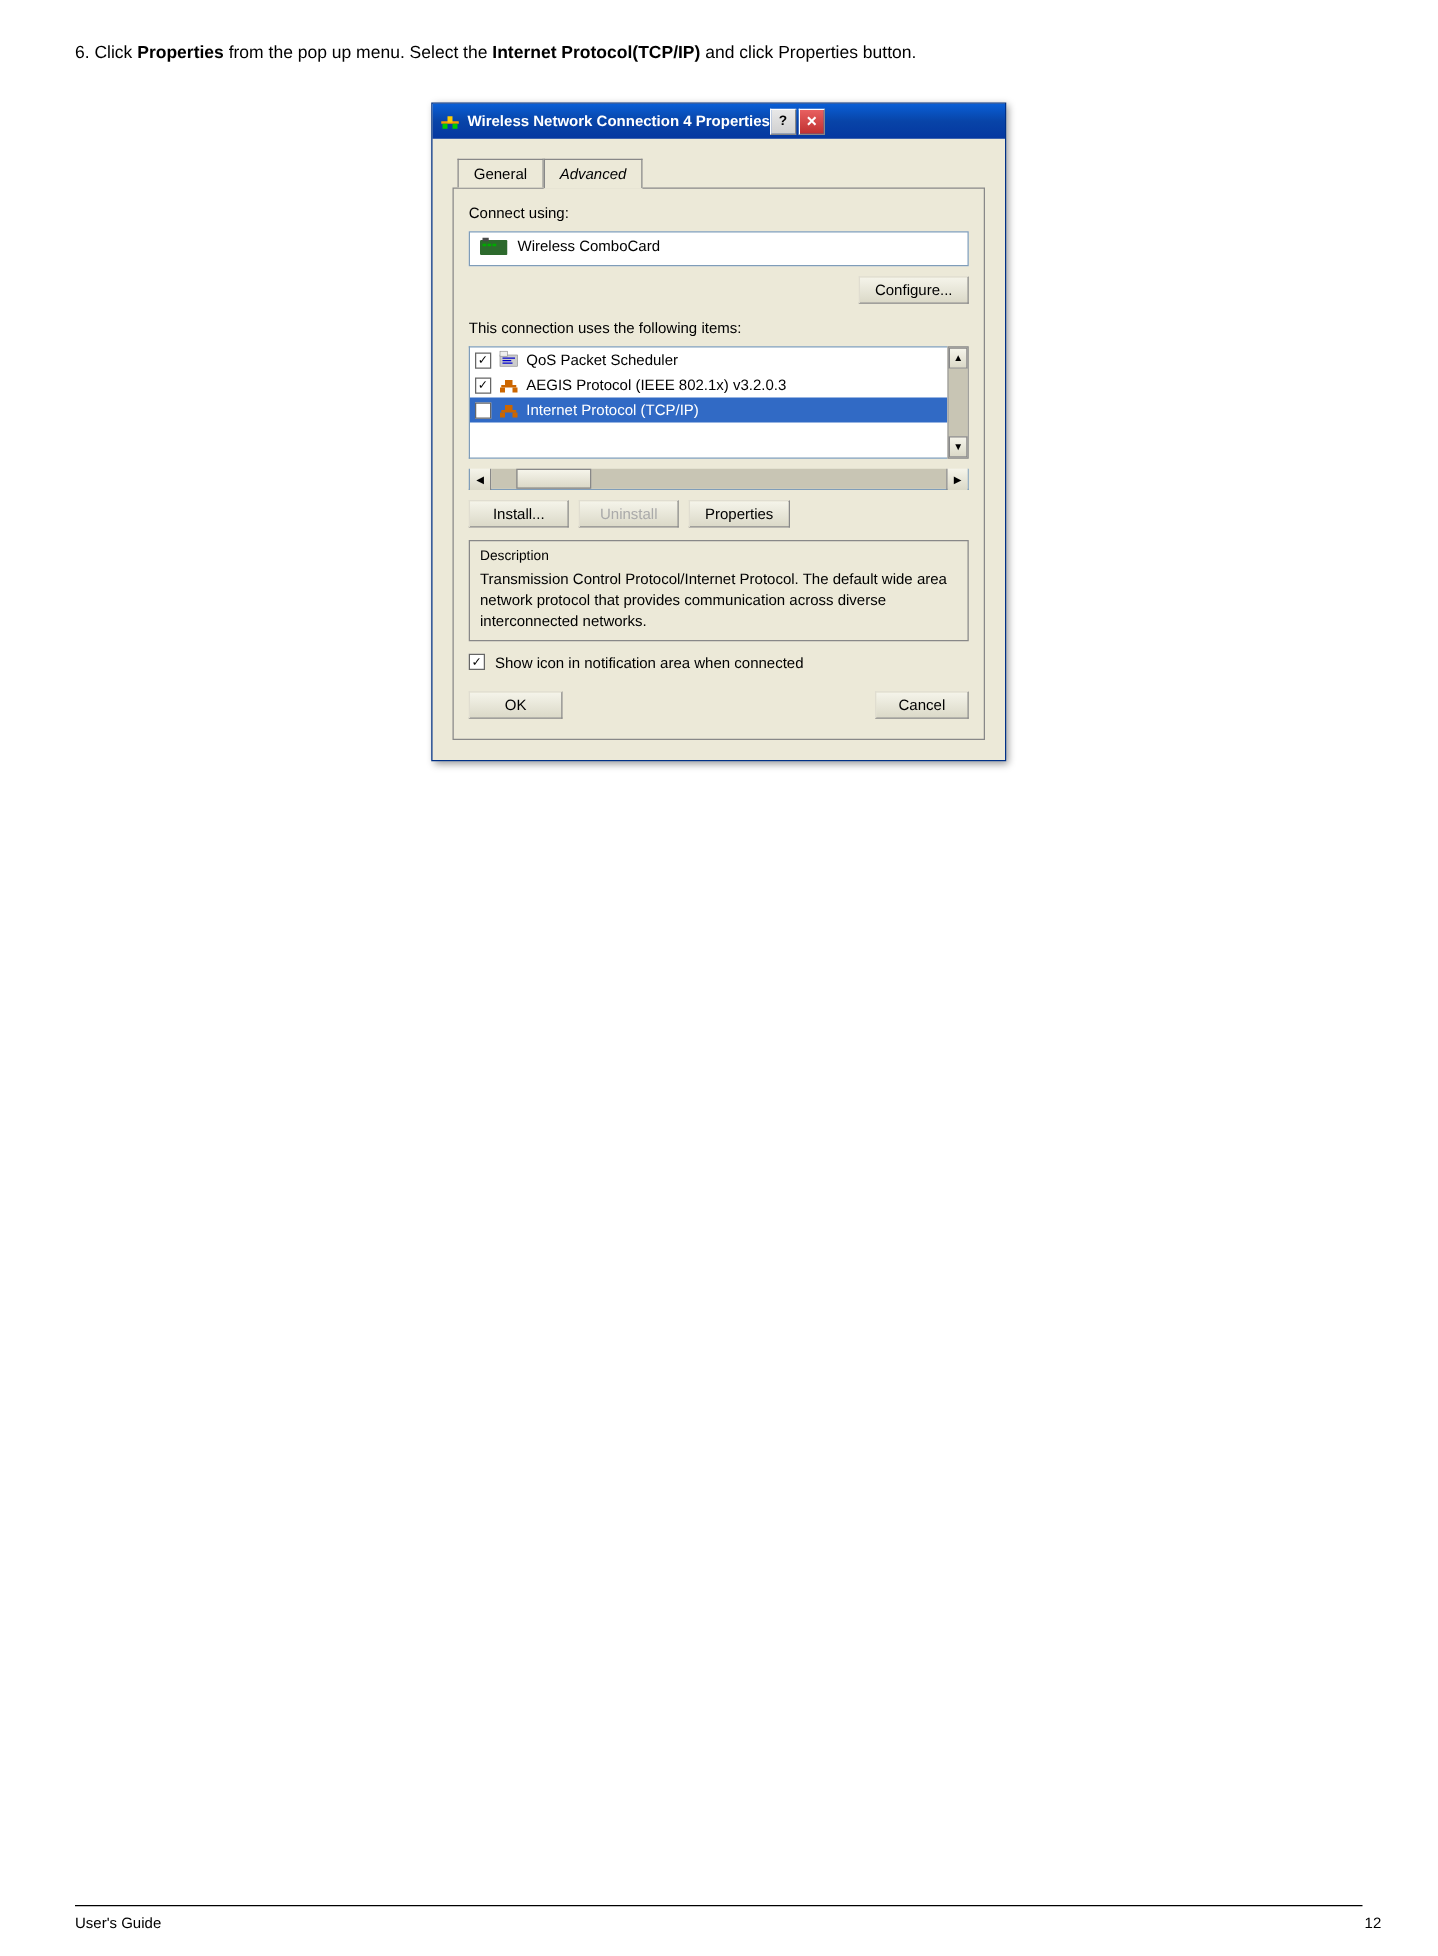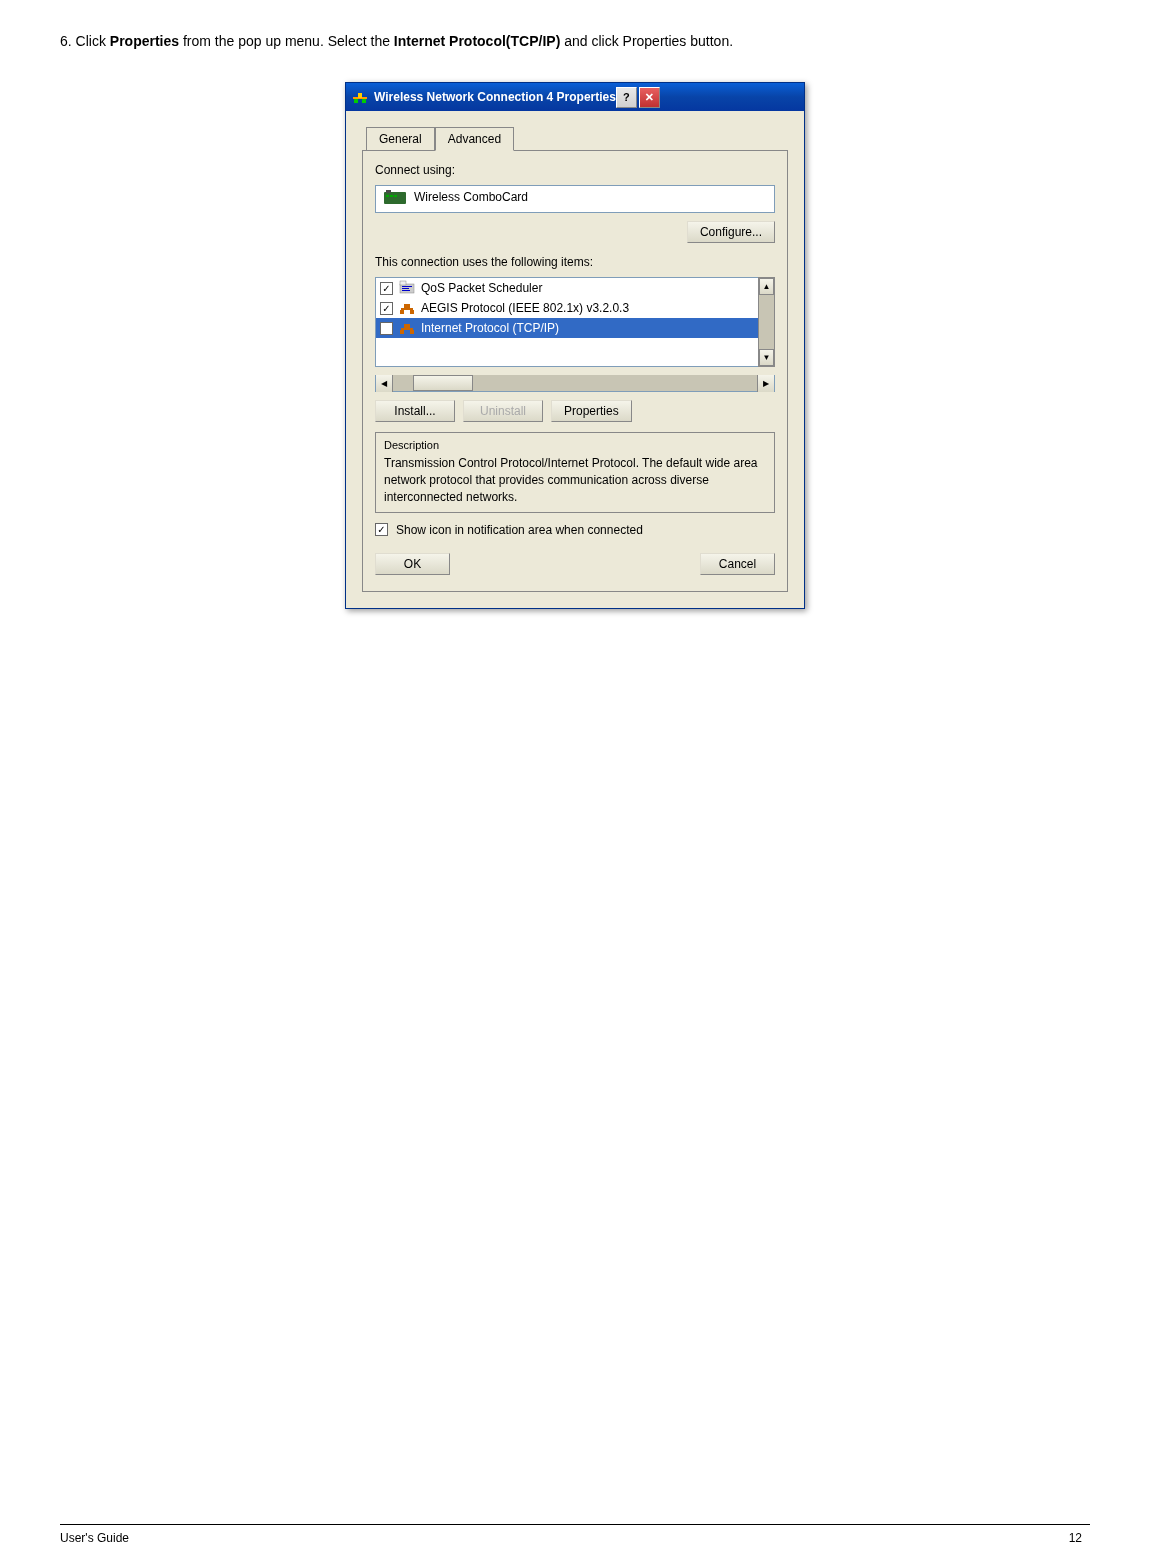--- a/index.html
+++ b/index.html
@@ -106,20 +106,21 @@
       cursor: pointer;
       position: relative;
       z-index: 1;
     }
 
     .tab.active {
       background: #ece9d8;
       border-bottom: 1px solid #ece9d8;
       margin-bottom: -1px;
       z-index: 2;
+      font-style: italic;
     }
 
     
     .tab-content {
       border: 1px solid #888;
       background: #ece9d8;
       padding: 12px;
     }
 
     .section-label {
@@ -342,21 +343,21 @@
     }
 
     .ok-cancel-row .win-button {
       min-width: 75px;
     }
 
     
     .page-number {
       position: absolute;
       bottom: 20px;
-      right: 68px;
+      right: 45px;
       font-size: 12px;
     }
 
     .page-label {
       position: absolute;
       bottom: 20px;
       left: 60px;
       font-size: 12px;
     }
 

